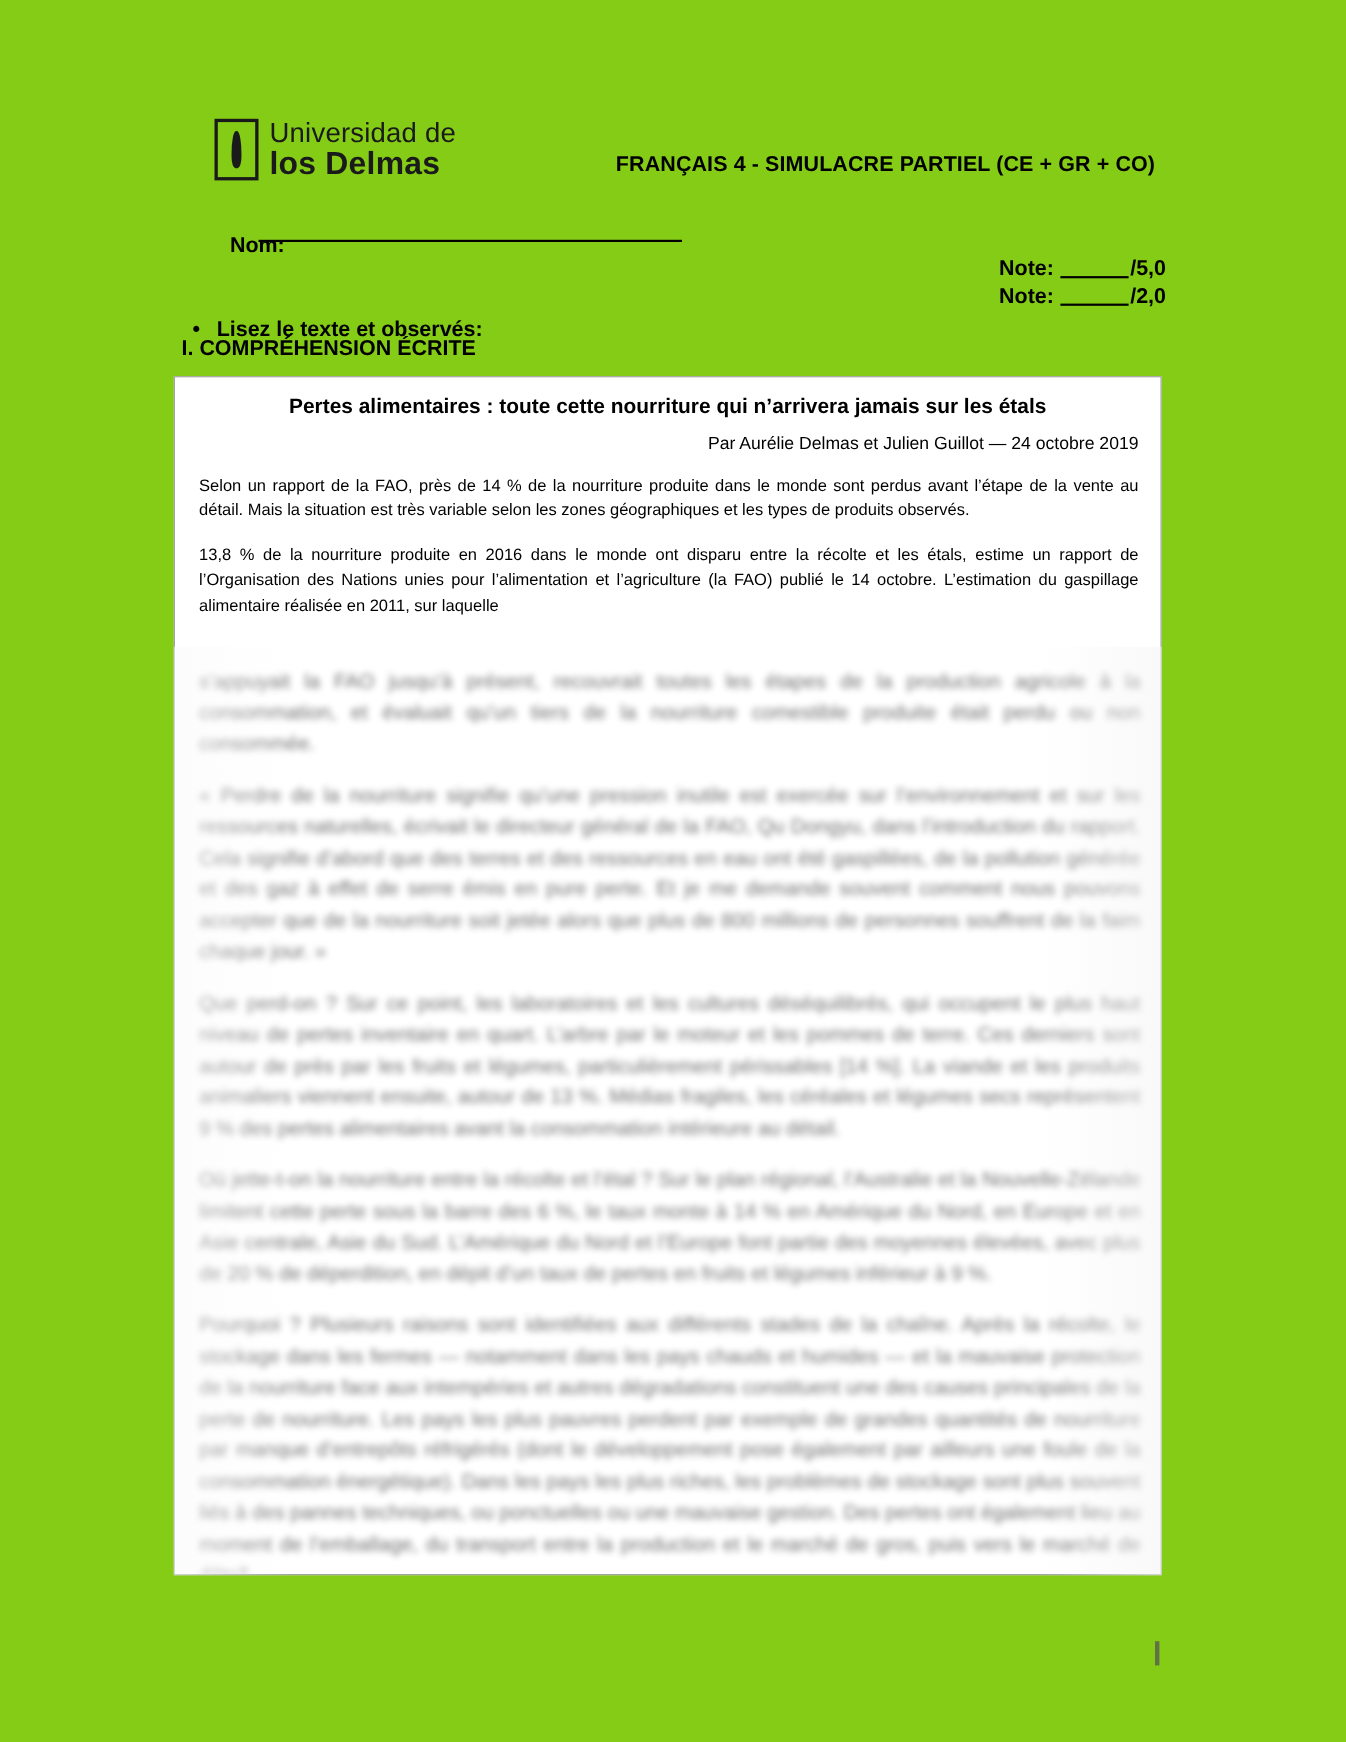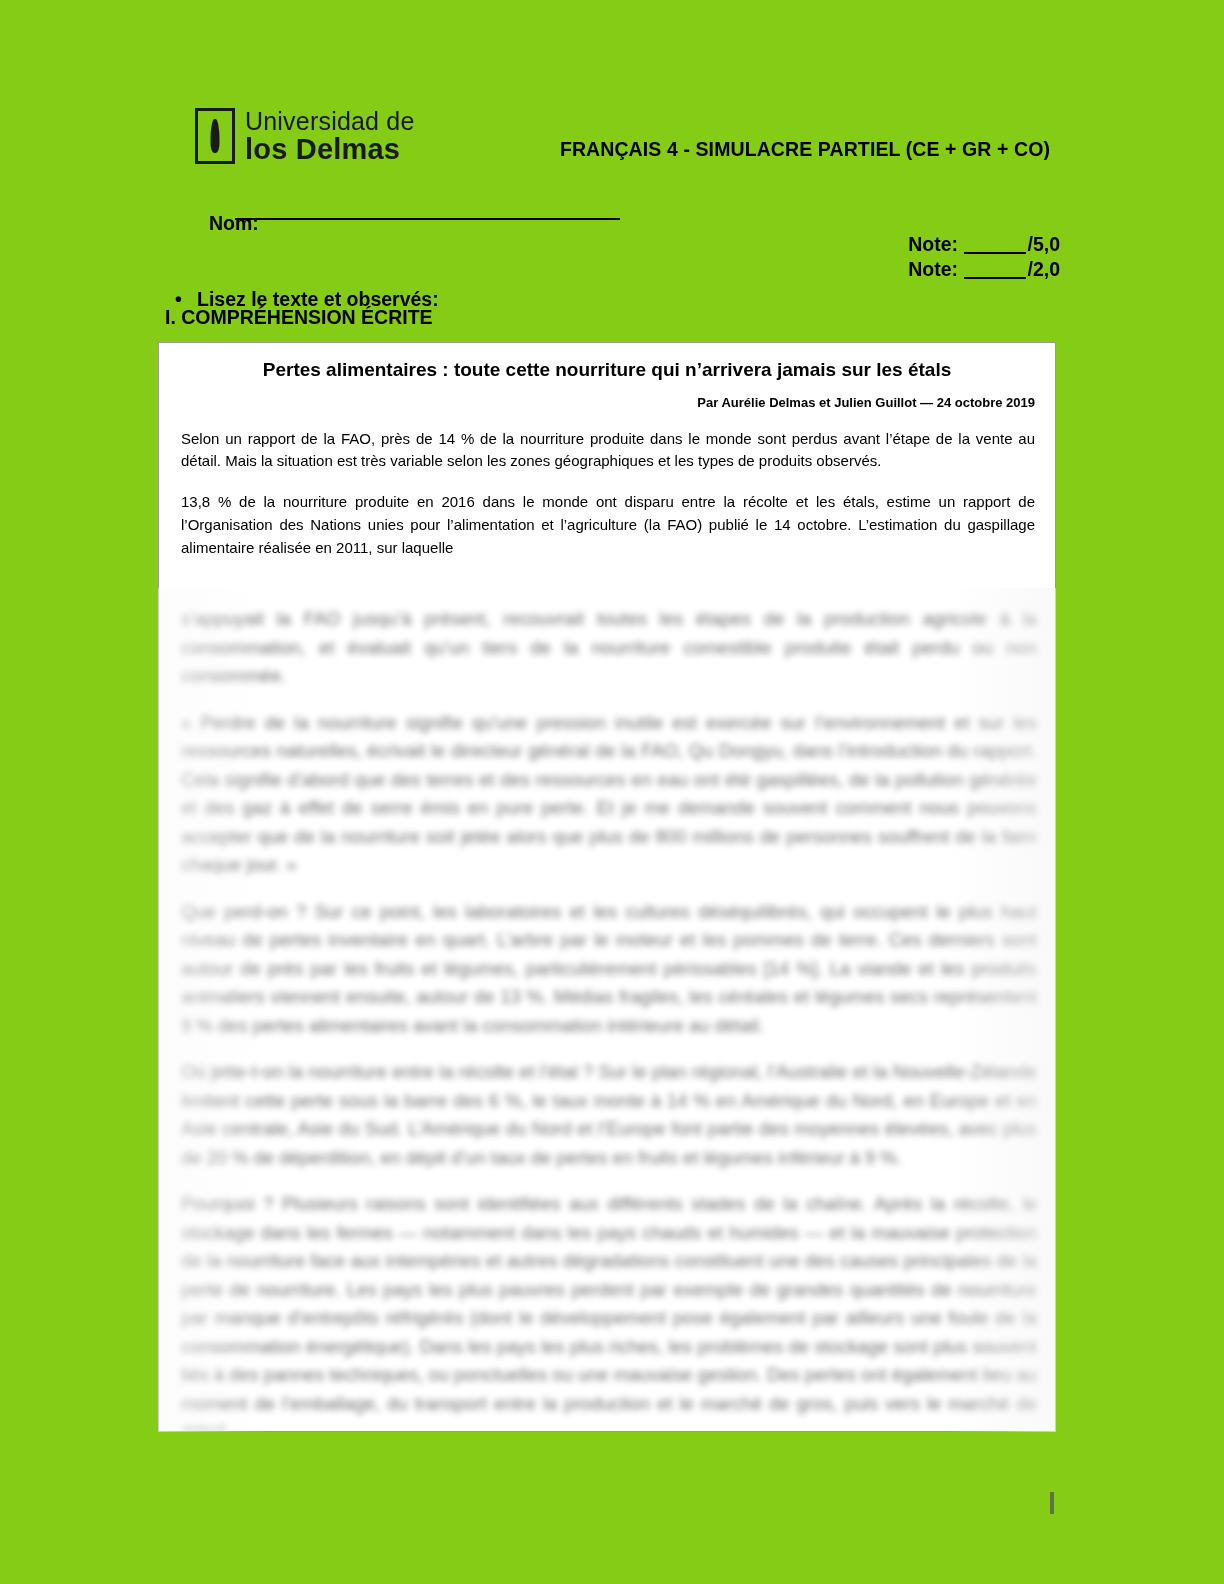--- a/index.html
+++ b/index.html
@@ -159,22 +159,21 @@
   .article-title {
     margin: 14px 28px 0 28px;
     text-align: center;
     font-weight: bold;
     font-size: 19px;
     line-height: 1.35;
   }
   .article-byline {
     margin: 12px 20px 18px 28px;
     text-align: right;
-    font-size: 13px;
-    font-weight: bold;
+    font-size: 16px;
   }
   .article p.body {
     margin: 18px 20px 0 22px;
     text-align: justify;
     font-size: 15px;
     line-height: 1.52;
   }
 
   
   .blur-zone {

